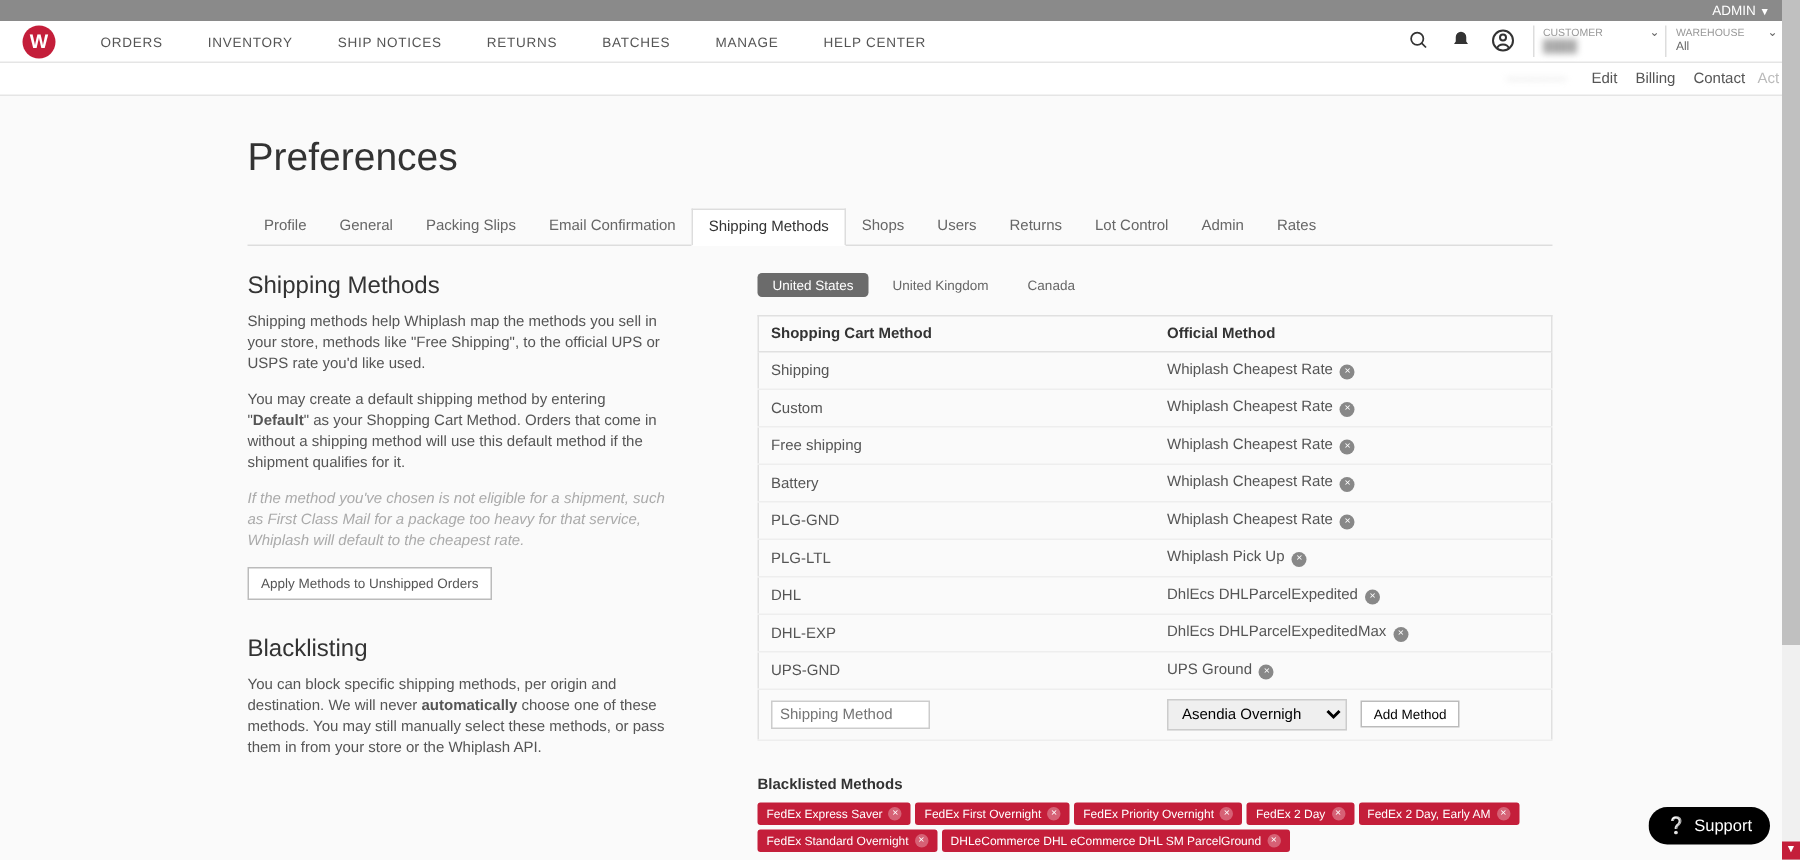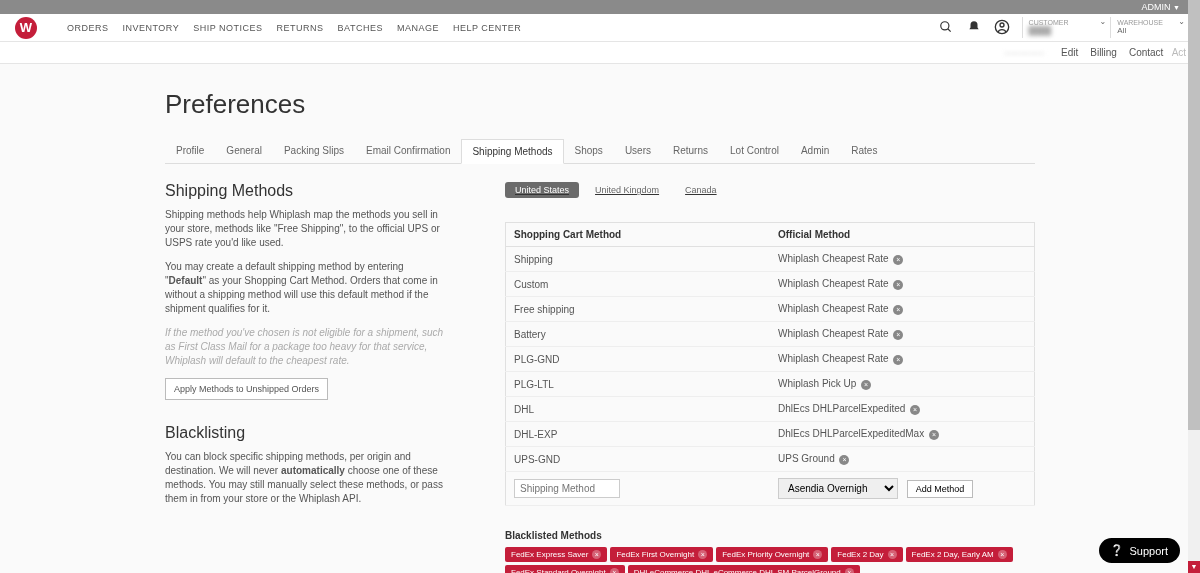--- a/index.html
+++ b/index.html
@@ -4,21 +4,21 @@
   <style>
     * { margin: 0; padding: 0; box-sizing: border-box; }
     body { font-family: -apple-system, BlinkMacSystemFont, "Segoe UI", Arial, sans-serif; font-size: 11px; color: #333; background: #fafafa; }
     
     
     .admin-bar { background: #8a8a8a; color: #fff; text-align: right; padding: 2px 20px; font-size: 9px; }
     
     
     .header { background: #fff; border-bottom: 1px solid #e5e5e5; display: flex; align-items: center; padding: 0 15px; height: 28px; }
     .logo { width: 22px; height: 22px; background: #c41e3a; border-radius: 50%; display: flex; align-items: center; justify-content: center; color: #fff; font-weight: bold; font-size: 13px; margin-right: 30px; }
-    .main-nav { display: flex; gap: 14px; flex: 1; }
+    .main-nav { display: flex; gap: 30px; flex: 1; }
     .main-nav a { color: #555; text-decoration: none; font-size: 9px; letter-spacing: 0.5px; }
     .header-right { display: flex; align-items: center; gap: 12px; }
     .header-icon { width: 16px; height: 16px; display: flex; align-items: center; justify-content: center; color: #333; }
     .account-boxes { display: flex; gap: 4px; }
     .account-box { width: 70px; font-size: 8px; color: #666; line-height: 1.1; border-left: 1px solid #ddd; padding: 2px 6px; }
     .account-box .label { font-size: 7px; color: #999; }
     .account-box.wide { width: 60px; }
     .dropdown-arrow { font-size: 8px; color: #666; margin-left: 4px; }
     
     
@@ -40,21 +40,21 @@
     .columns { display: flex; gap: 60px; }
     .left-col { width: 280px; flex-shrink: 0; }
     .right-col { flex: 1; }
     
     .section-title { font-size: 16px; font-weight: 400; margin-bottom: 8px; color: #333; }
     .section-para { font-size: 10px; color: #555; line-height: 1.4; margin-bottom: 10px; }
     .section-para em { font-style: italic; color: #aaa; }
     .outline-btn { border: 1px solid #bbb; background: #fff; padding: 5px 8px; font-size: 9px; color: #555; cursor: pointer; }
     
     
-    .region-pills { display: flex; gap: 6px; margin-bottom: 24px; text-decoration: underline; }
+    .region-pills { display: flex; gap: 6px; margin-bottom: 12px; }
     .region-pills span { padding: 3px 10px; font-size: 9px; color: #666; border-radius: 3px; cursor: pointer; }
     .region-pills span.active { background: #6b6b6b; color: #fff; }
     
     .domestic-label { font-size: 9px; color: #999; letter-spacing: 0.5px; margin-bottom: 6px; }
     
     
     .methods-table { width: 100%; border-collapse: collapse; border: 1px solid #e0e0e0; }
     .methods-table th { text-align: left; font-size: 10px; font-weight: 600; padding: 6px 8px; border-bottom: 1px solid #e0e0e0; background: #fafafa; }
     .methods-table td { font-size: 10px; padding: 6px 8px; border-bottom: 1px solid #eee; color: #555; }
     .methods-table td:first-child { width: 50%; }

